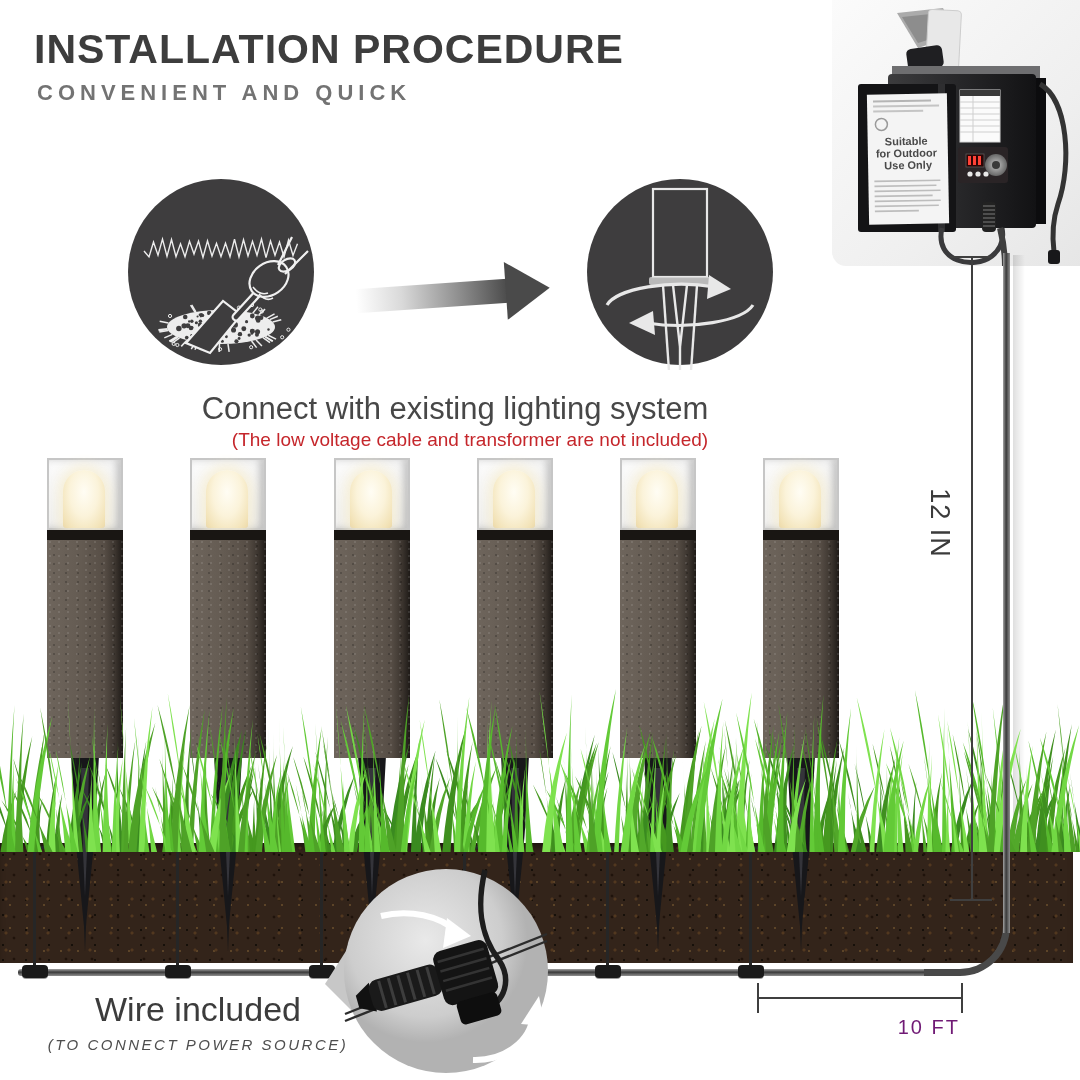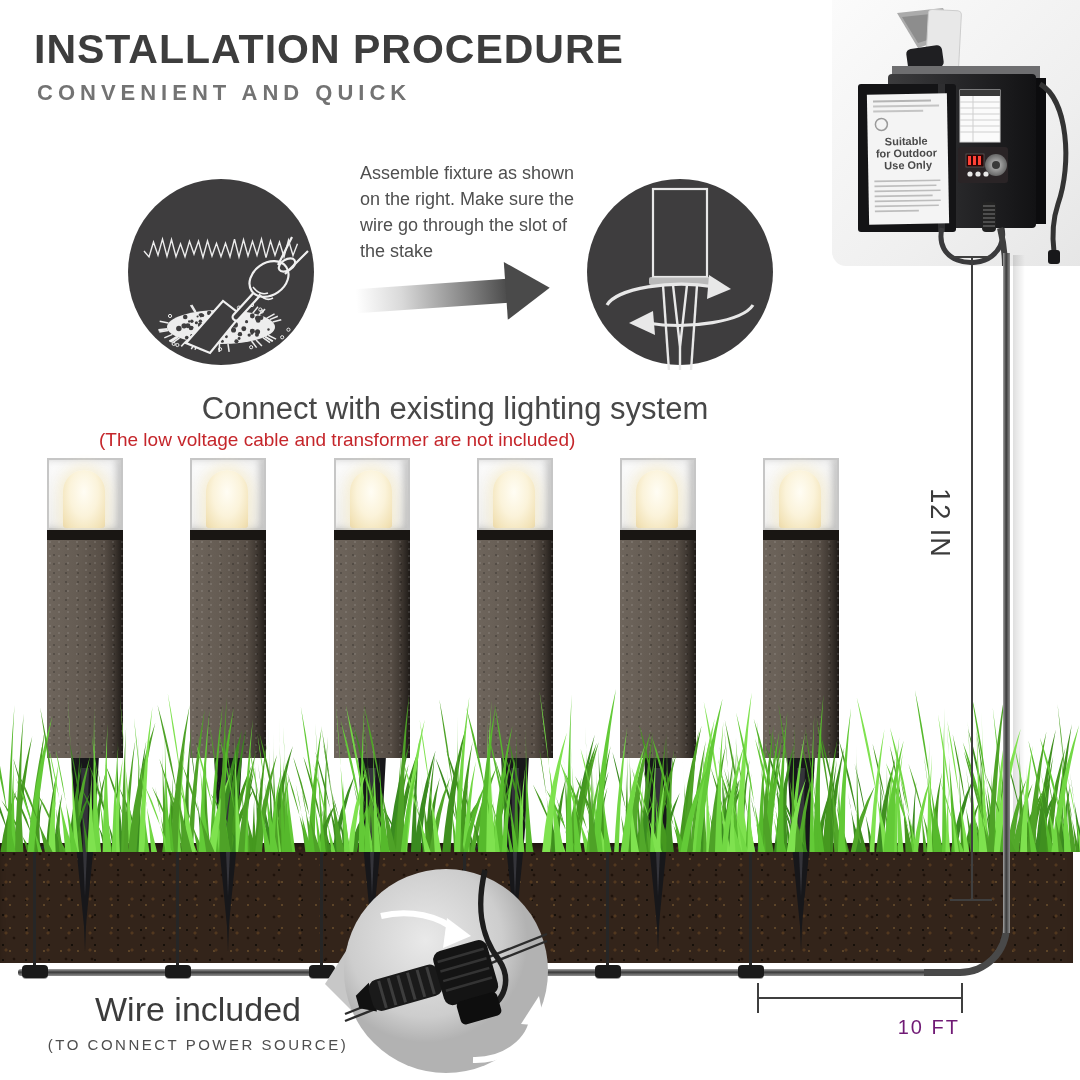--- a/index.html
+++ b/index.html
@@ -22,21 +22,21 @@
   .arrow{ position:absolute; left:356px; top:284px; width:152px; height:24px;
           background:linear-gradient(90deg,#ffffff,#d9d9d9 30%,#8a8a8a 70%,#4b4b4b);
           transform:rotate(-4deg); }
   .arrow::after{ content:''; position:absolute; right:-42px; top:-17px;
           border-left:44px solid #4a4a4a; border-top:29px solid transparent;
           border-bottom:29px solid transparent; }
 
   
   .connect-heading{ position:absolute; left:115px; top:391px; width:680px; text-align:center;
           font-size:31px; font-weight:400; color:#474747; }
-  .connect-note{ position:absolute; left:99px; top:429px; width:680px; text-align:left;
+  .connect-note{ position:absolute; left:130px; top:429px; width:680px; text-align:center;
           font-size:19px; color:#c5262b; }
 
   
   .wall{ position:absolute; left:832px; top:0; width:248px; height:266px; z-index:0;
          background:linear-gradient(135deg,#fbfbfb 0%,#efefef 65%,#e6e6e6 100%);
          border-radius:0 0 0 14px; }
   .tx{ position:absolute; left:846px; top:4px; width:232px; height:262px; z-index:1; }
 
   .soil{ position:absolute; left:0; top:843px; width:1073px; height:120px; z-index:1;
     background-image:
@@ -99,21 +99,21 @@
   .tick-v{ position:absolute; top:983px; width:2px; height:30px; background:#3f3f3f; z-index:5; }
   .tv-l{ left:757px; } .tv-r{ left:961px; }
   .m10{ position:absolute; left:760px; top:1016px; width:200px; text-align:right;
         font-size:20px; color:#701a75; letter-spacing:2px; z-index:5; }
 
   
   .zoom-svg{ position:absolute; left:323px; top:862px; width:236px; height:218px; z-index:6; }
   .wc-label{ position:absolute; left:38px; top:990px; width:320px; text-align:center;
              font-size:34px; font-weight:500; color:#3c3c3c; z-index:6; }
   .wc-sub{ position:absolute; left:38px; top:1036px; width:320px; text-align:center;
-           font-size:15px; letter-spacing:2.5px; color:#4e4e4e; z-index:6; }
+           font-size:15px; letter-spacing:2.5px; color:#4e4e4e; z-index:6;font-style:italic; }
 </style>
 </head>
 <body>
 
 <div class="canvas">
 
   <div class="title">INSTALLATION PROCEDURE</div>
   <div class="subtitle">CONVENIENT AND QUICK</div>
 
   <svg id="circle-dig" class="step-circle" viewBox="0 0 190 195">
@@ -221,21 +221,20 @@
       </g>
     <path d="M60,168 L97,126 L115,140 L84,178 Z" fill="#3e3d3e" stroke="#f0f0f0" stroke-width="2.2"></path>
     <path d="M110,142 L131,119" stroke="#f0f0f0" stroke-width="9" stroke-linecap="round" fill="none"></path>
     <path d="M110,142 L131,119" stroke="#3e3d3e" stroke-width="4.5" stroke-linecap="round" fill="none"></path>
     <ellipse cx="143" cy="104" rx="21" ry="16" transform="rotate(-35 143 104)" fill="#3e3d3e" stroke="#f0f0f0" stroke-width="2.2"></ellipse>
     <path d="M127,112 q7,9 15,6 M133,119 q7,8 14,4" stroke="#f0f0f0" stroke-width="1.6" fill="none"></path>
     <ellipse cx="161" cy="90" rx="9" ry="5.5" transform="rotate(-32 161 90)" fill="none" stroke="#f0f0f0" stroke-width="2.2"></ellipse>
     <path d="M152,90 L166,62 M159,99 L182,76" stroke="#f0f0f0" stroke-width="2.2" fill="none"></path>
   </svg>
 
-  <div class="step-text">Assemble fixture as shown on the right. Make sure the wire go through the slot of the stake</div>
 
   <div class="arrow"></div>
 
   <svg id="circle-twist" class="step-circle" viewBox="0 0 190 195">
     <circle cx="95" cy="97" r="93" fill="#3e3d3e"></circle>
     <rect x="68" y="14" width="54" height="88" fill="#3e3d3e" stroke="#e8e8e8" stroke-width="2.2"></rect>
     <rect x="64" y="102" width="62" height="8" rx="2" fill="#cfcfcf" opacity="0.85"></rect>
     <g stroke="#e8e8e8" stroke-width="2.4" fill="none">
       <path d="M78,110 L84,196"></path>
         <path d="M112,110 L106,196"></path>

